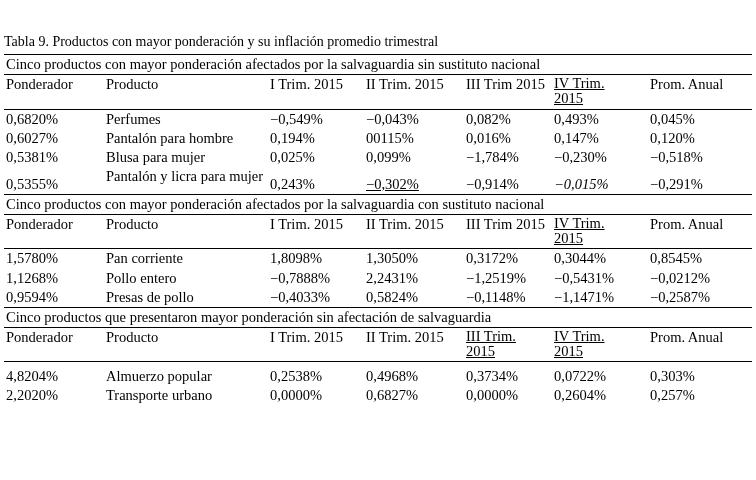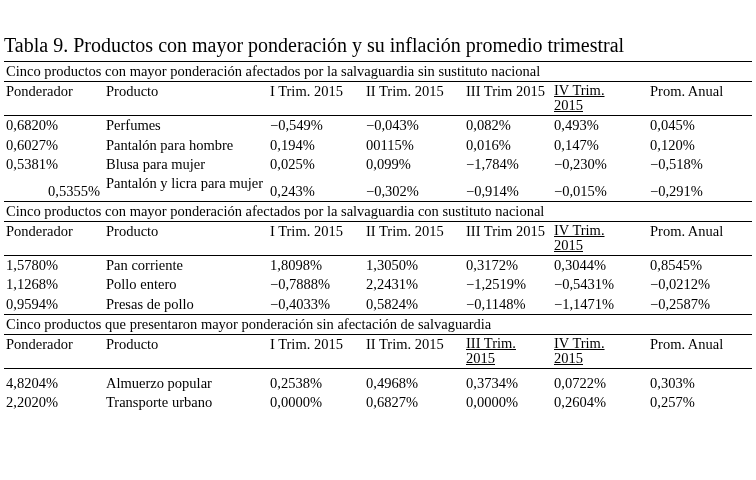--- a/index.html
+++ b/index.html
@@ -15,21 +15,21 @@
     color: #000000;
   }
   .page {
     position: relative;
     width: 756px;
     height: 480px;
     padding: 0;
     box-sizing: border-box;
   }
   .doc-title {
-    font-size: 20px;
+    font-size: 14px;
     line-height: 1.15;
     padding: 34px 0 4px 4px;
     white-space: nowrap;
   }
   table.tbl {
     border-collapse: collapse;
     width: 748px;
     margin-left: 4px;
     table-layout: fixed;
     font-size: 14.5px;
@@ -126,26 +126,26 @@
       <tr>
         <td>0,5381%</td>
         <td>Blusa para mujer</td>
         <td>0,025%</td>
         <td>0,099%</td>
         <td>−1,784%</td>
         <td>−0,230%</td>
         <td>−0,518%</td>
       </tr>
       <tr>
-        <td style="padding-top:9px;text-align:right;">0,5355%</td>
+        <td style="padding-top:9px;">0,5355%</td>
         <td class="prod-wrap">Pantalón y licra para mujer</td>
         <td style="padding-top:9px;margin-left:12px;">0,243%</td>
-        <td style="padding-top:9px;">−0,302%</td>
+        <td style="padding-top:9px;text-decoration:underline;">−0,302%</td>
         <td style="padding-top:9px;">−0,914%</td>
-        <td style="padding-top:9px;">−0,015%</td>
+        <td style="padding-top:9px;font-style:italic;">−0,015%</td>
         <td style="padding-top:9px;">−0,291%</td>
       </tr>
 
       <tr class="section-head">
         <td colspan="7">Cinco productos con mayor ponderación afectados por la salvaguardia con sustituto nacional</td>
       </tr>
       <tr class="hdr">
         <td>Ponderador</td>
         <td>Producto</td>
         <td>I Trim. 2015</td>

